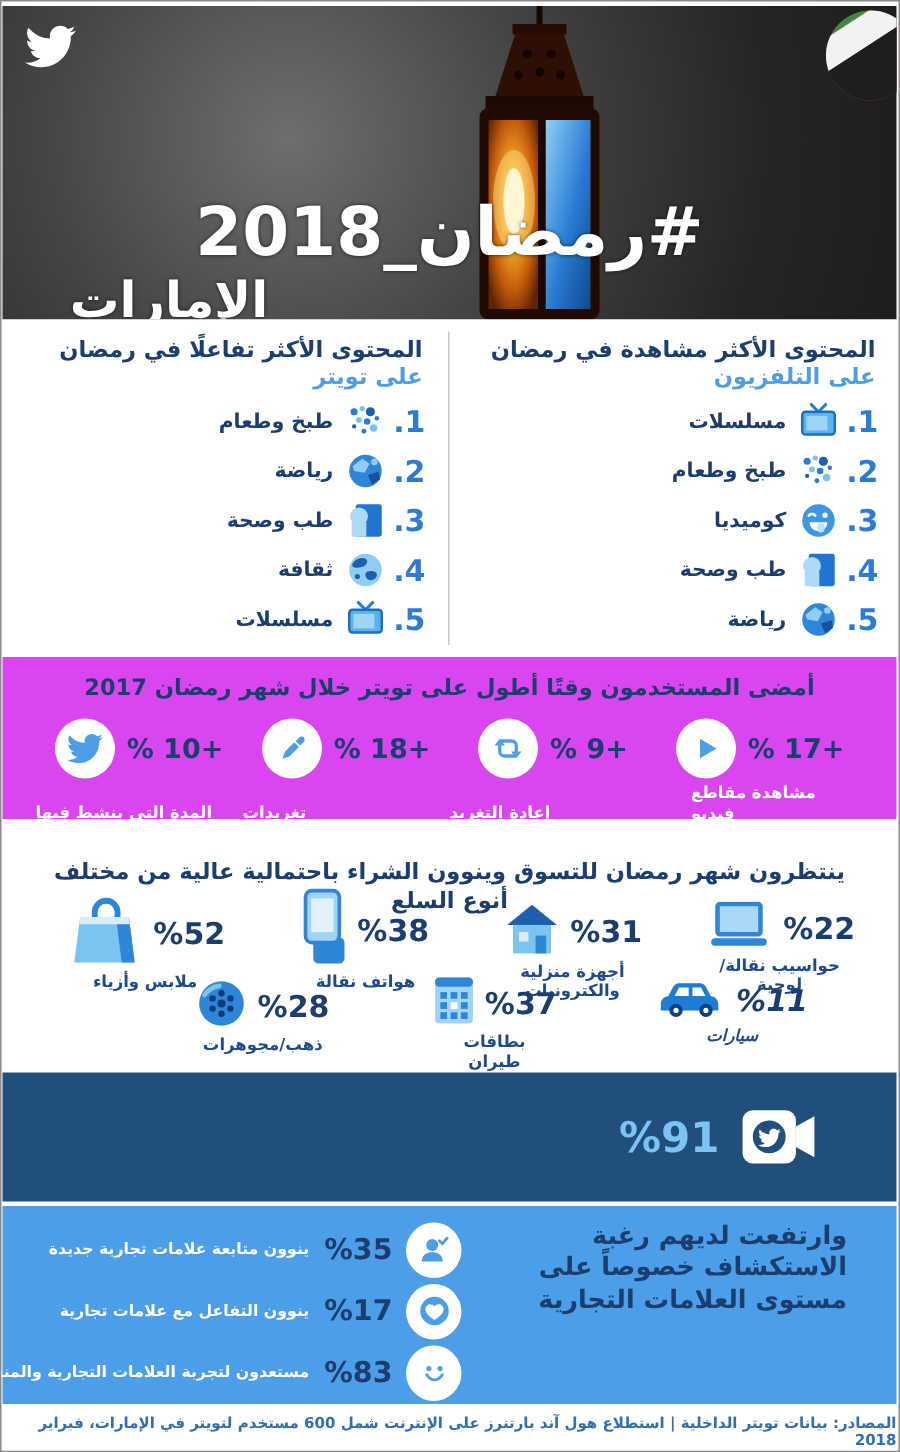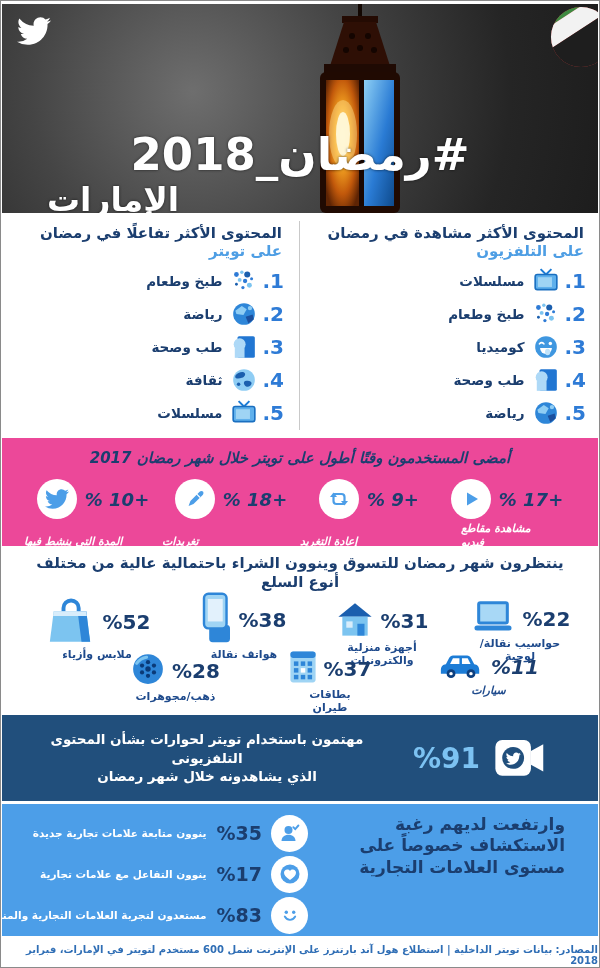--- a/index.html
+++ b/index.html
@@ -30,33 +30,33 @@
   .col h2{margin:0;padding:0 14px;font-size:15px;line-height:1.18;font-weight:700;color:#1b3e6f;}
   .col h2 .sub{color:#4e9ee4;display:block;}
   .ranked{margin-top:9px;}
   .rrow{display:flex;align-items:center;height:24px;margin-bottom:9px;padding:0 12px;}
   .rank{color:#2e7bd6;font-size:20px;font-weight:700;margin-left:5px;line-height:1;}
   .li-ic{width:26px;height:26px;margin-left:9px;flex:none;display:flex;align-items:center;justify-content:center;}
   .li-ic svg{width:100%;height:100%;}
   .rlabel{color:#1b3e6f;font-size:13.5px;font-weight:700;}
 
   
-  .banner1{position:absolute;top:437px;left:1px;right:1px;height:108px;background:#ec4899;font-style:italic;}
+  .banner1{position:absolute;top:437px;left:1px;right:1px;height:108px;background:#d946ef;}
   .banner1 .title{margin:11px 20px 0;text-align:center;color:#1b3e6f;font-size:15px;font-weight:700;}
   .stats-row{display:flex;justify-content:center;margin-top:12px;}
   .stat{width:138px;text-align:left;}
   .pair{display:flex;flex-direction:row;direction:ltr;justify-content:center;align-items:center;gap:8px;}
   .circle{width:40px;height:40px;border-radius:50%;background:#fff;display:flex;align-items:center;justify-content:center;flex:none;}
   .circle svg{width:24px;height:24px;}
   .stat .value{color:#1b3e6f;font-size:18px;font-weight:700;}
   .stat .slabel{margin-top:16px;color:#ffffff;font-size:11px;font-weight:700;line-height:1.25;}
 
   
   .shopping{position:absolute;top:545px;left:1px;right:1px;height:169px;background:#fff;}
-  .shopping .title{margin:8px 30px 0;text-align:center;color:#1b3e6f;font-size:15px;font-weight:700;line-height:1.25;}
+  .shopping .title{margin:26px 30px 0;text-align:center;color:#1b3e6f;font-size:15px;font-weight:700;line-height:1.25;}
   .sh-item{position:absolute;text-align:center;}
   .sh-item .pair{gap:7px;}
   .sh-item .value{color:#1b3e6f;font-size:20px;font-weight:700;}
   .sh-label{margin-top:1px;color:#1e4a8c;font-size:11px;font-weight:700;line-height:1.15;}
   .s-laptops{left:458px;top:55px;width:120px;}
   .s-appliances{left:330px;top:55px;width:100px;}
   .s-phones{left:192px;top:46px;width:100px;}
   .s-clothes{left:20px;top:50px;width:150px;}
   .s-cars{left:434px;top:104px;width:105px;font-style:italic;}
   .s-cards{left:282px;top:104px;width:92px;}
@@ -458,24 +458,20 @@
       <svg viewBox="0 0 38 32">
         <rect x="1" y="3" width="26" height="26" rx="5" fill="#ffffff"></rect>
         <path d="M27 11l9-5v20l-9-5z" fill="#ffffff"></path>
         <circle cx="14" cy="16" r="8" fill="#214f7c"></circle>
         <g transform="translate(8.6,11) scale(0.46)">
           <path fill="#ffffff" d="M23.95 4.57c-.88.39-1.83.65-2.82.77a4.93 4.93 0 0 0 2.16-2.72c-.95.56-2 .96-3.13 1.18A4.92 4.92 0 0 0 16.6 2.25c-2.72 0-4.92 2.2-4.92 4.92 0 .39.04.76.13 1.12A13.98 13.98 0 0 1 1.64 3.16a4.93 4.93 0 0 0-.67 2.48c0 1.71.87 3.21 2.19 4.1a4.9 4.9 0 0 1-2.23-.62v.06c0 2.39 1.7 4.38 3.95 4.83-.41.11-.85.17-1.3.17-.31 0-.61-.03-.91-.09a4.93 4.93 0 0 0 4.6 3.42 9.87 9.87 0 0 1-6.1 2.1c-.39 0-.78-.02-1.17-.07a13.93 13.93 0 0 0 7.56 2.21c9.05 0 14-7.5 14-13.99l-.02-.63a9.9 9.9 0 0 0 2.46-2.55z"></path>
         </g>
       </svg>
     </span>
     <span class="value val-ltr">%91</span>
-    <div class="txt">
-      <span>مهتمون باستخدام تويتر لحوارات بشأن المحتوى التلفزيونى</span><br>
-      <span>الذي يشاهدونه خلال شهر رمضان</span>
-    </div>
   </div>
 
   <div class="brands">
     <div class="b-heading">وارتفعت لديهم رغبة الاستكشاف خصوصاً على مستوى العلامات التجارية</div>
     <div class="b-rows">
       <div class="brow">
         <span class="circle">
             <svg viewBox="0 0 24 24" width="22" height="22">
               <circle cx="10.5" cy="9" r="4" fill="#4c9ee8"></circle>
               <path d="M3.5 20c0-4 3-6.3 7-6.3s7 2.3 7 6.3z" fill="#4c9ee8"></path>

